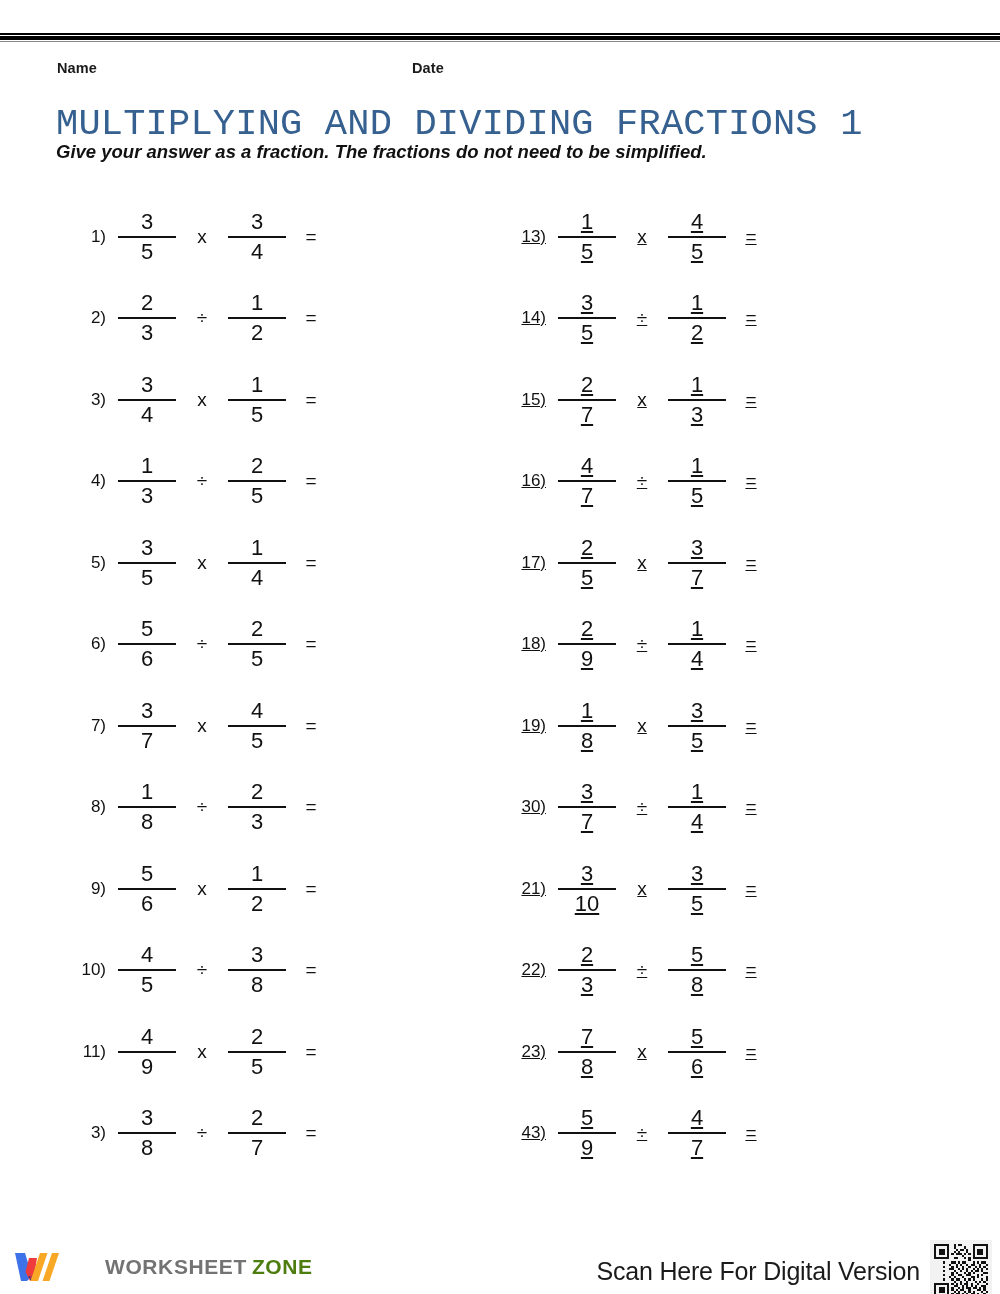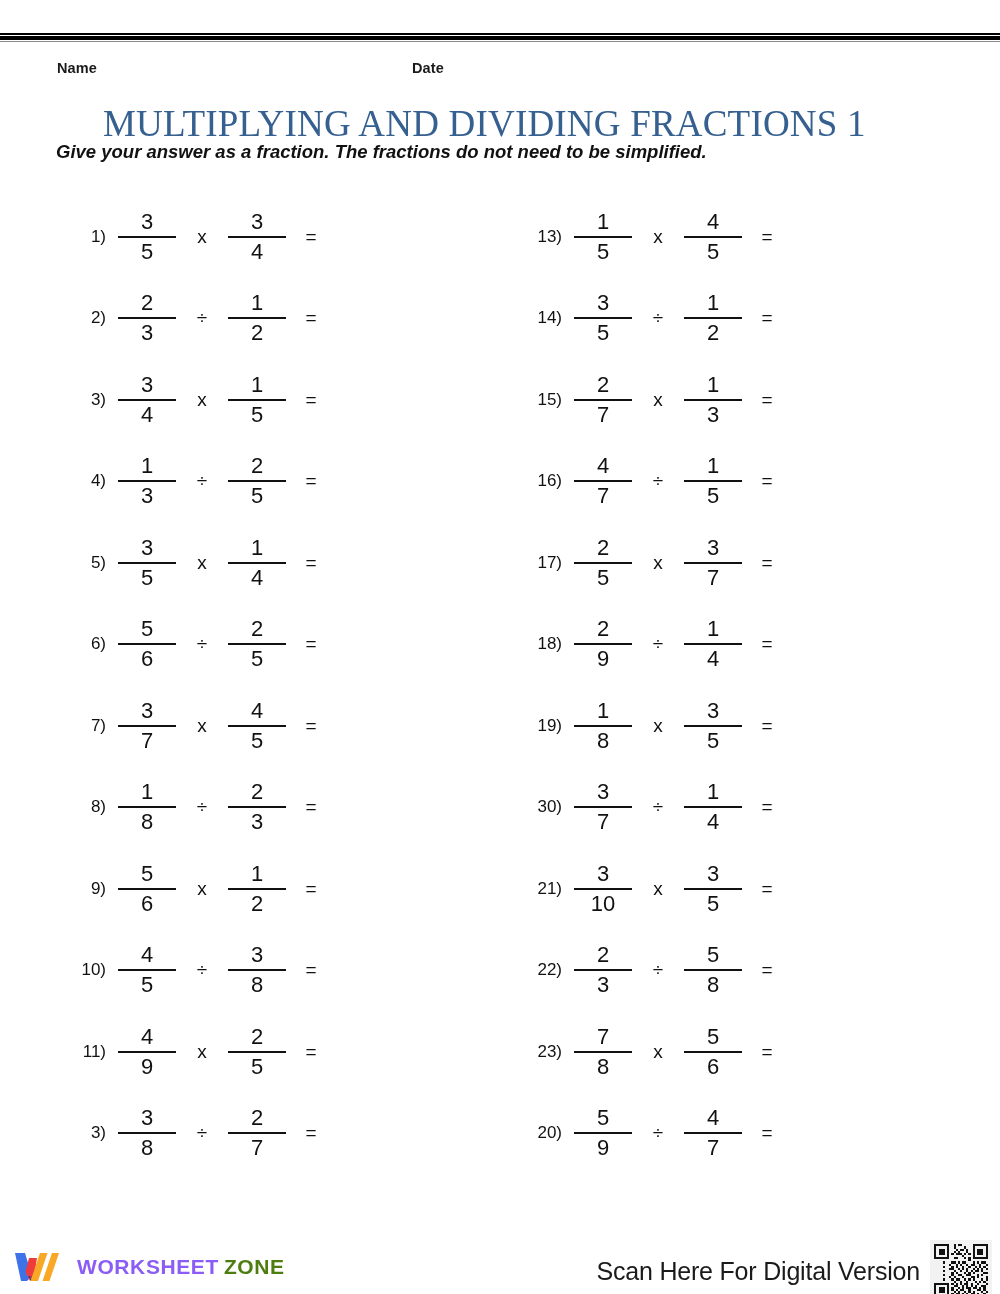--- a/index.html
+++ b/index.html
@@ -65,28 +65,27 @@
     font-weight: 600;
     letter-spacing: .1px;
     color: #1a1a1a;
   }
 
   
   .worksheet-title {
     position: absolute;
     left: 56px;
     top: 104px;
-    font-family: Liberation Serif, serif;
+    font-family: Liberation Mono, monospace;
     font-size: 37px;
     line-height: 40px;
     font-weight: 400;
     color: #35608f;
     letter-spacing: .2px;
     white-space: nowrap;
-    margin-left: 47px;
   }
   .worksheet-subtitle {
     position: absolute;
     left: 56px;
     top: 140px;
     font-size: 18.5px;
     line-height: 24px;
     font-style: italic;
     font-weight: 600;
     color: #111111;
@@ -99,21 +98,21 @@
     left: 0;
     top: 196px;
     width: 1000px;
   }
   .prob-col {
     position: absolute;
     top: 0;
     width: 430px;
   }
   .prob-col.left  { left: 60px; }
-  .prob-col.right { left: 516px; }
+  .prob-col.right { left: 500px; text-decoration: underline; }
 
   .problem-row {
     position: relative;
     height: 81.5px;
     display: flex;
     align-items: center;
   }
 
   .prob-index {
     width: 46px;
@@ -191,21 +190,21 @@
     height: 34px;
     flex: none;
     display: block;
   }
   .brand-text {
     font-size: 21px;
     font-weight: 700;
     letter-spacing: .6px;
     white-space: nowrap;
   }
-  .brand-text .w { color: #8b5cf6; }
+  .brand-text .w { color: #737373; margin-left: 28px; }
   .brand-text .z { color: #4d7c0f; margin-left: 5px; }
 
   .scan-wrap {
     position: absolute;
     right: 8px;
     top: 12px;
     display: flex;
     align-items: center;
     gap: 10px;
   }
@@ -584,21 +583,21 @@
         </span>
         <span class="operator">x</span>
         <span class="fraction">
           <span class="num">5</span>
           <span class="bar"></span>
           <span class="den">6</span>
         </span>
         <span class="equals">=</span>
       </div>
       <div class="problem-row">
-        <span class="prob-index">20)</span>
+        <span class="prob-index">43)</span>
         <span class="fraction">
           <span class="num">5</span>
           <span class="bar"></span>
           <span class="den">9</span>
         </span>
         <span class="operator">÷</span>
         <span class="fraction">
           <span class="num">4</span>
           <span class="bar"></span>
           <span class="den">7</span>

